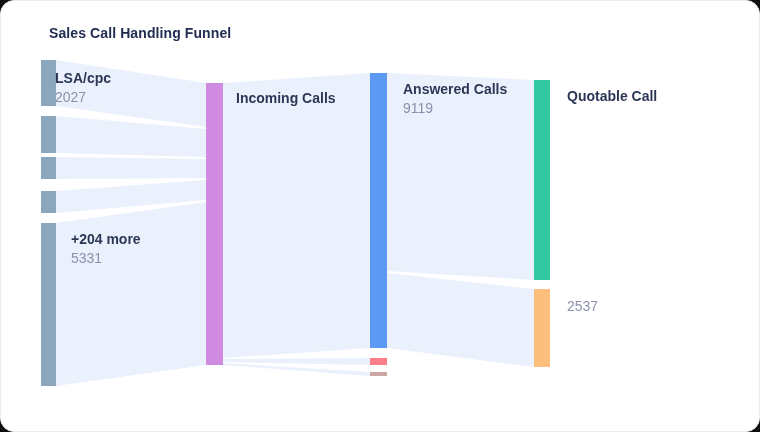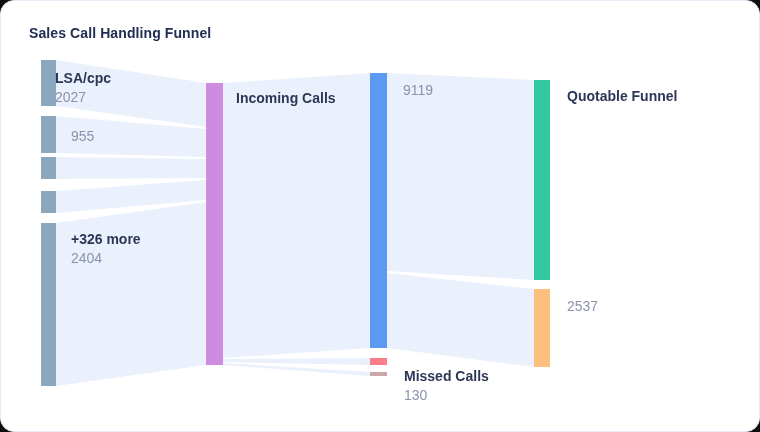--- a/index.html
+++ b/index.html
@@ -16,21 +16,21 @@
     width: 760px;
     height: 432px;
     box-sizing: border-box;
     background: #ffffff;
     border: 1px solid #e7edf7;
     border-radius: 14px;
     overflow: hidden;
   }
   .card-title {
     position: absolute;
-    left: 28px;
+    left: 48px;
     top: 24px;
     font-size: 14px;
     font-weight: 600;
     color: #222d52;
     letter-spacing: 0.1px;
   }
   #sankey-svg {
     position: absolute;
     left: 0; top: 0;
   }
@@ -83,42 +83,38 @@
     </svg>
 
   <div class="card-title">Sales Call Handling Funnel</div>
 
   <div class="node-label" style="left:54px; top:68px">
     <div class="nl-name">LSA/cpc</div>
     <div class="nl-value">2027</div>
   </div>
 
   <div class="node-label" style="left:70px; top:125px">
-    <div class="nl-value">955</div>
   </div>
 
   <div class="node-label" style="left:70px; top:229px">
-    <div class="nl-name">+326 more</div>
-    <div class="nl-value">2404</div>
+    <div class="nl-name">+204 more</div>
+    <div class="nl-value">5331</div>
   </div>
 
   <div class="node-label" style="left:235px; top:88px">
     <div class="nl-name">Incoming Calls</div>
   </div>
 
   <div class="node-label" style="left:402px; top:79px">
+    <div class="nl-name">Answered Calls</div>
     <div class="nl-value">9119</div>
   </div>
 
-  <div class="node-label" style="left:403px; top:366px">
-    <div class="nl-name">Missed Calls</div>
-    <div class="nl-value">130</div>
-  </div>
 
   <div class="node-label" style="left:566px; top:86px">
-    <div class="nl-name">Quotable Funnel</div>
+    <div class="nl-name">Quotable Call</div>
   </div>
 
   <div class="node-label" style="left:566px; top:295px">
     <div class="nl-value">2537</div>
   </div>
 
 </div>
 
 </body></html>

